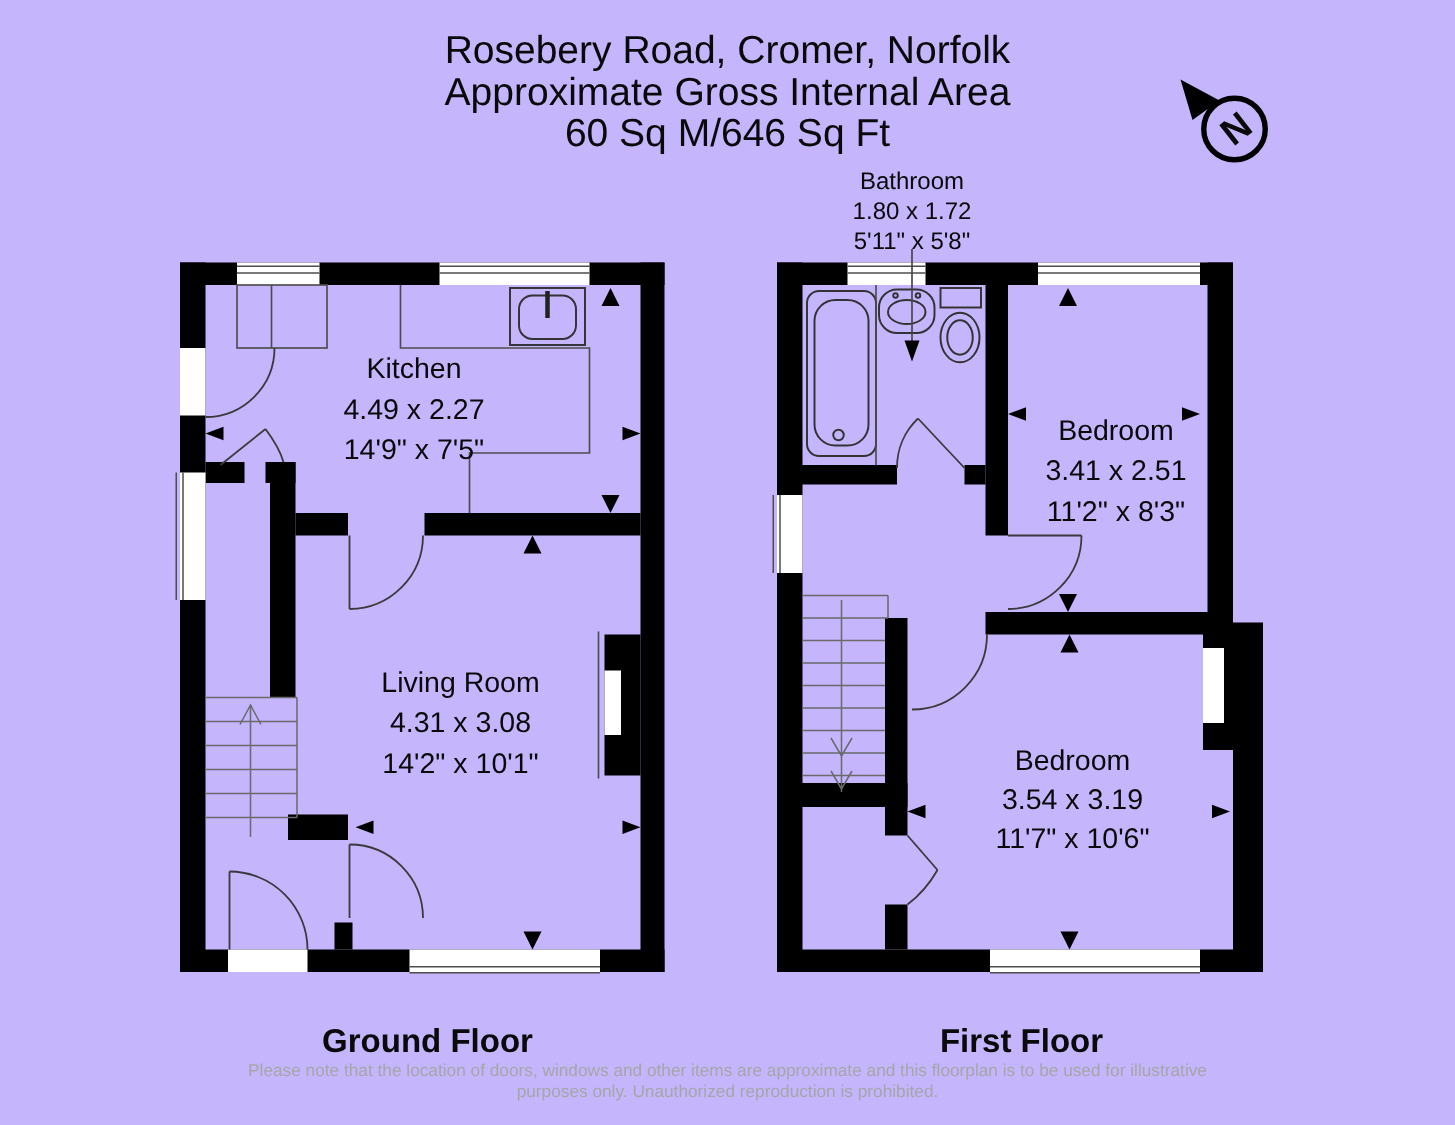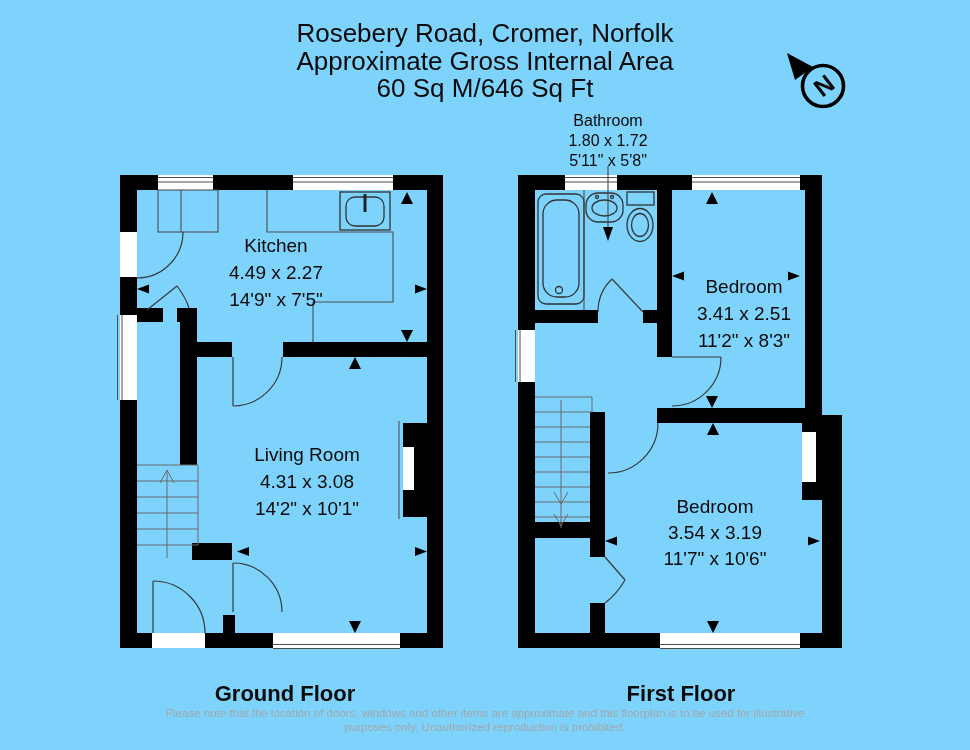--- a/index.html
+++ b/index.html
@@ -1,16 +1,16 @@
 <!DOCTYPE html>
 <html><head>
 <meta charset="utf-8">
 <style>
   html,body{margin:0;padding:0;background:#ffffff;}
-  .page{width:970px;height:750px;position:relative;background:#7dd3fc;font-family:"Liberation Sans",sans-serif;}
+  .page{width:970px;height:750px;position:relative;background:#c4b5fd;font-family:"Liberation Sans",sans-serif;}
   svg{display:block;}
   .wall{fill:#000;stroke:none;}
   .gapw{fill:#fff;stroke:none;}
   .thin{fill:none;stroke:#4d4d4d;stroke-width:1.1;}
   .fix{fill:none;stroke:#333;stroke-width:1.3;}
   .door{fill:none;stroke:#3a3a3a;stroke-width:1.2;}
   .winline{stroke:#4d4d4d;stroke-width:1;}
   .arrow{fill:#000;stroke:none;}
   .stair{fill:none;stroke:#6a6a6a;stroke-width:1;}
   .lead{fill:none;stroke:#444;stroke-width:1.1;}

